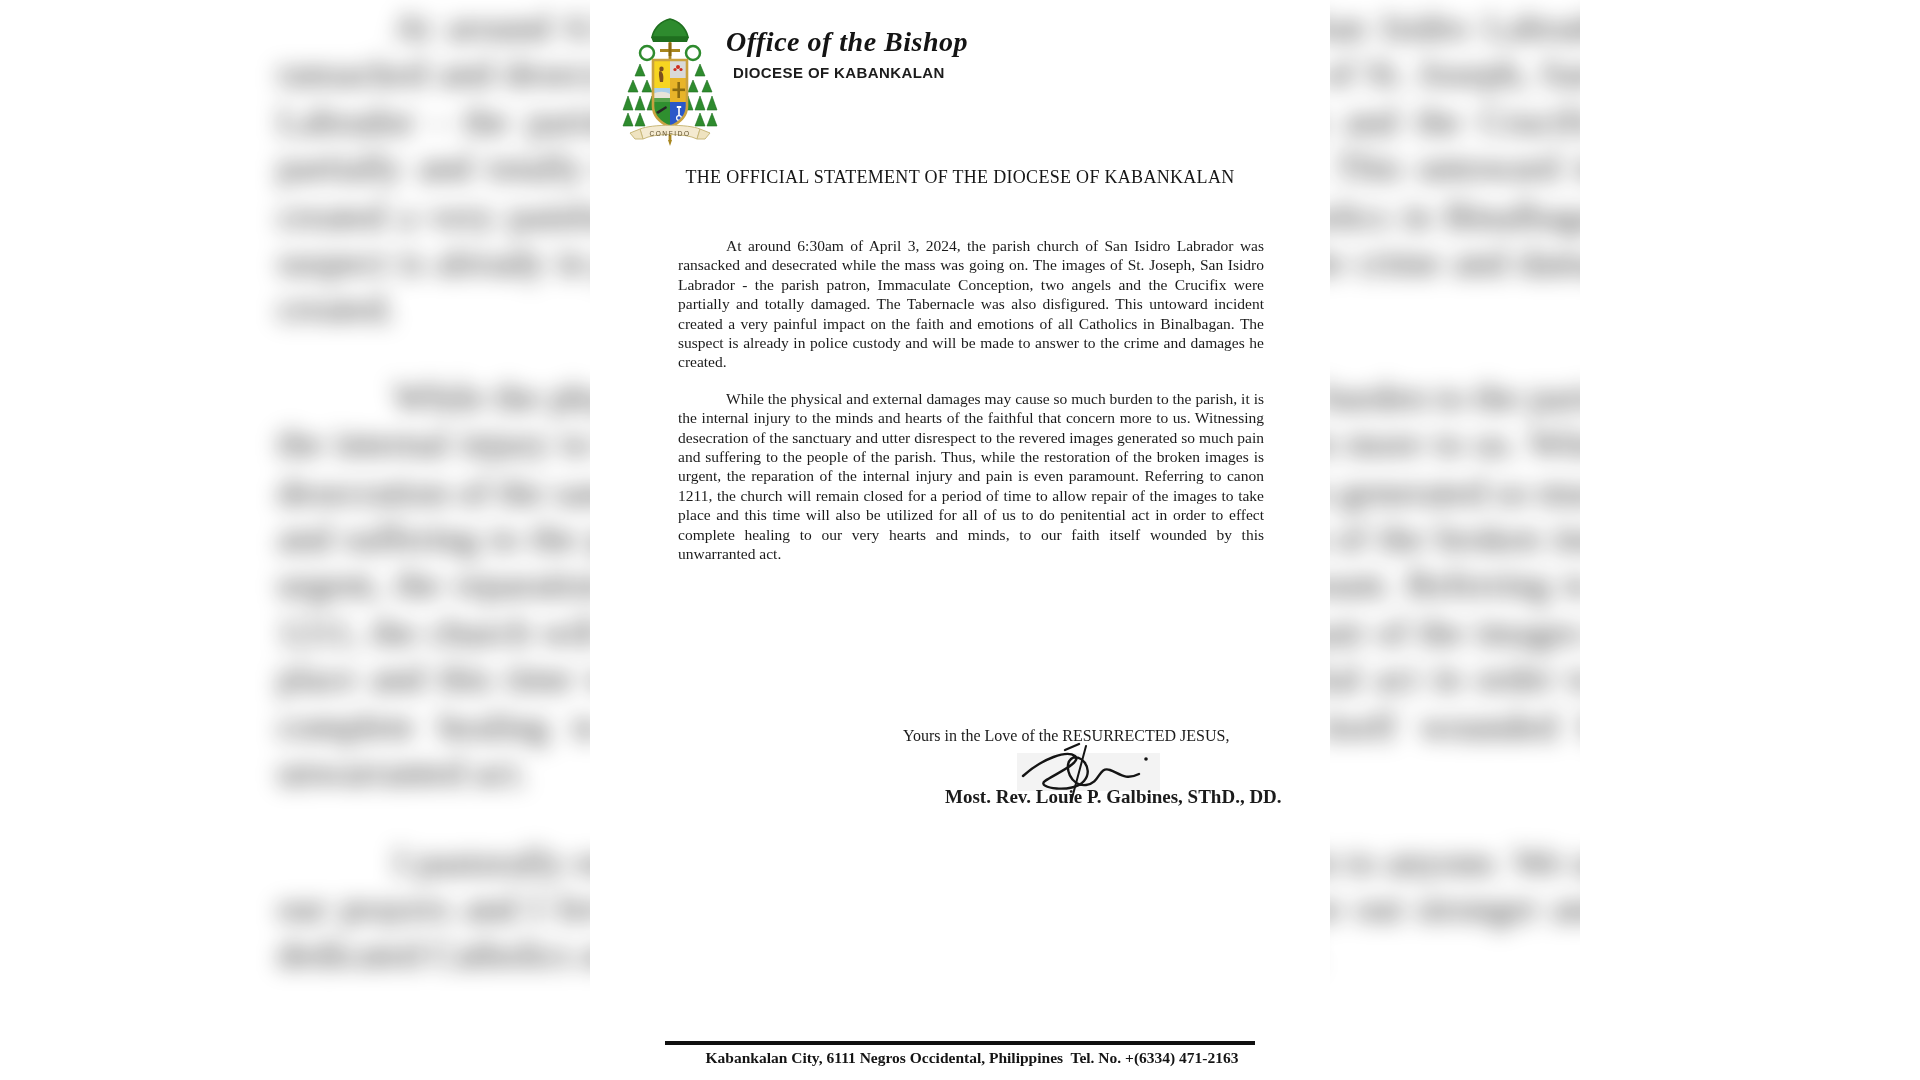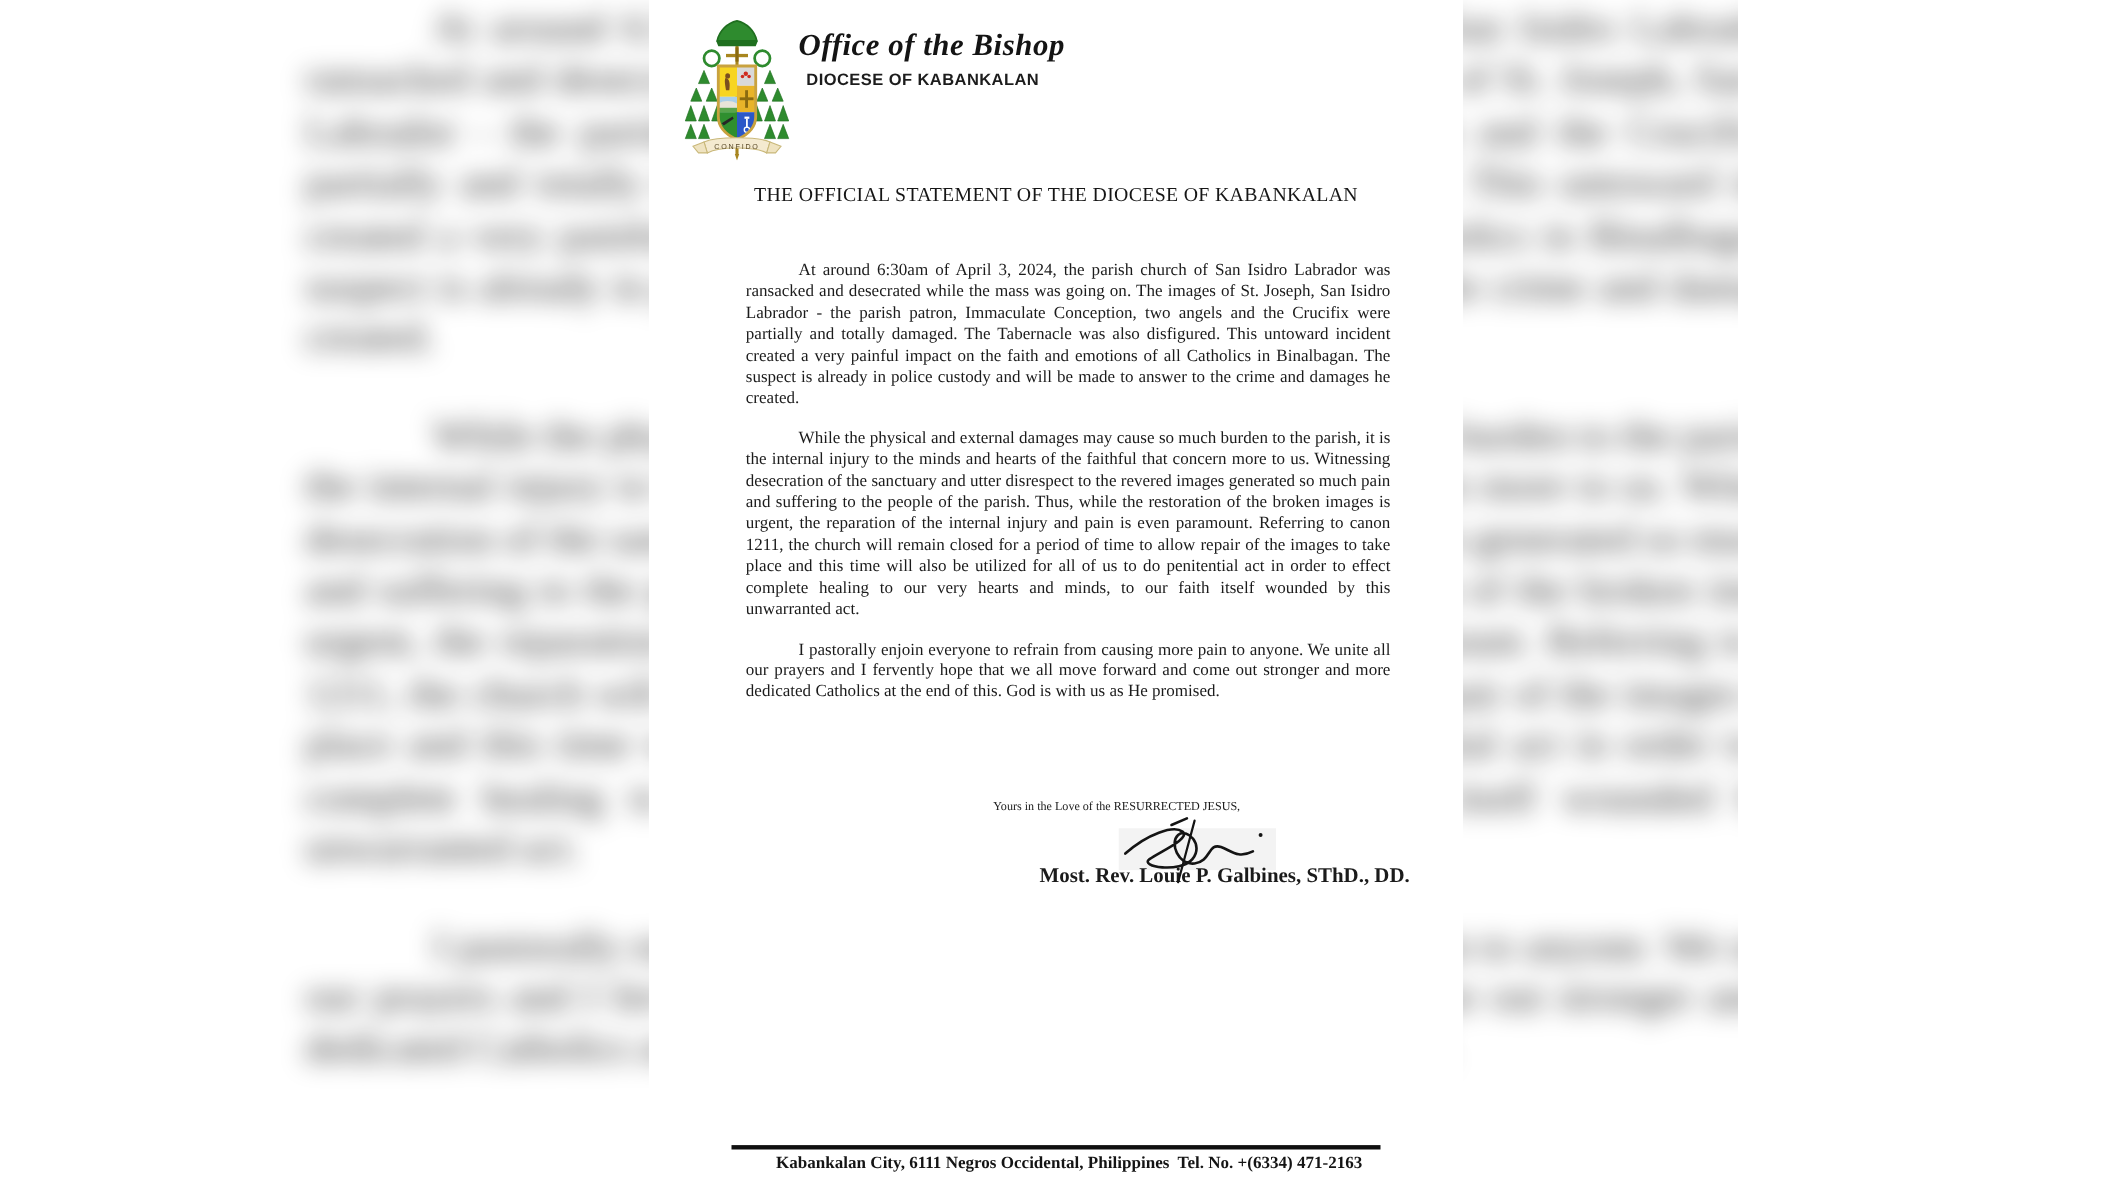--- a/index.html
+++ b/index.html
@@ -14,21 +14,21 @@
   .diocese-line{position:absolute;left:143px;top:64px;font-family:"Liberation Sans",sans-serif;
                 font-size:15px;font-weight:600;letter-spacing:.4px;color:#1c1c1c;}
   
   .doc-title{position:absolute;left:0;top:167px;width:100%;text-align:center;font-weight:normal;
              font-size:18px;letter-spacing:.3px;color:#161616;}
   
   .body-text{position:absolute;left:88px;top:236px;width:586px;font-size:15.5px;line-height:19.4px;
              text-align:justify;color:#1b1b1b;}
   .body-text p{margin:0 0 17px 0;text-indent:48px;}
   
-  .closing-line{position:absolute;left:313px;top:727px;font-size:11px;white-space:nowrap;}
+  .closing-line{position:absolute;left:313px;top:727px;font-size:16px;white-space:nowrap;}
   .signature{position:absolute;left:423px;top:740px;width:152px;height:66px;z-index:3;}
   .sig-bg{position:absolute;left:427px;top:753px;width:143px;height:38px;background:#f3f3f3;z-index:2;}
   .signatory{position:absolute;left:355px;top:786px;font-weight:bold;font-size:19px;white-space:nowrap;z-index:2;}
   
   .footer-rule{position:absolute;left:75px;top:1041px;width:590px;height:3.5px;background:#101010;}
   .footer-line{position:absolute;left:52px;top:1049px;width:660px;text-align:center;font-weight:bold;
                font-size:15.5px;white-space:pre-wrap;color:#141414;}
 </style>
 </head>
 <body>
@@ -116,21 +116,20 @@
     </svg>
 
     <div class="office-script">Office of the Bishop</div>
     <div class="diocese-line">DIOCESE OF KABANKALAN</div>
 
     <div class="doc-title">THE OFFICIAL STATEMENT OF THE DIOCESE OF KABANKALAN</div>
 
     <div class="body-text">
       <p>At around 6:30am of April 3, 2024, the parish church of San Isidro Labrador was ransacked and desecrated while the mass was going on.  The images of St. Joseph, San Isidro Labrador - the parish patron, Immaculate Conception, two angels and the Crucifix were partially and totally damaged.  The Tabernacle was also disfigured.  This untoward incident created a very painful impact on the faith and emotions of all Catholics in Binalbagan.  The suspect is already in police custody and will be made to answer to the crime and damages he created.</p>
       <p>While the physical and external damages may cause so much burden to the parish, it is the internal injury to the minds and hearts of the faithful that concern more to us.  Witnessing desecration of the sanctuary and utter disrespect to the revered images generated so much pain and suffering to the people of the parish.  Thus, while the restoration of the broken images is urgent, the reparation of the internal injury and pain is even paramount.  Referring to canon 1211, the church will remain closed for a period of time to allow repair of the images to take place and this time will also be utilized for all of us to do penitential act in order to effect complete healing to our very hearts and minds, to our faith itself wounded by this unwarranted act.</p>
-      <p>I pastorally enjoin everyone to refrain from causing more pain to anyone.  We unite all our prayers and I fervently hope that we all move forward and come out stronger and more dedicated Catholics at the end of this.  God is with us as He promised.</p>
     </div>
 
     <div class="closing-line">Yours in the Love of the RESURRECTED JESUS,</div>
 
     <div class="sig-bg"></div>
     <svg class="signature" viewBox="0 0 152 66">
       <path d="M10,36 C30,18 54,10 62,16 C70,22 42,34 32,41 C22,48 60,54 71,41 C82,28 66,12 58,19 C50,26 58,47 73,45 C88,43 85,26 97,30 C106,33 112,41 126,34" fill="none" stroke="#141414" stroke-width="2.4" stroke-linecap="round"></path>
       <path d="M73,6 L58,62" fill="none" stroke="#141414" stroke-width="2" stroke-linecap="round"></path>
       <path d="M52,10 L66,4" fill="none" stroke="#141414" stroke-width="2.4" stroke-linecap="round"></path>
       <circle cx="133" cy="19" r="1.8" fill="#141414"></circle>

